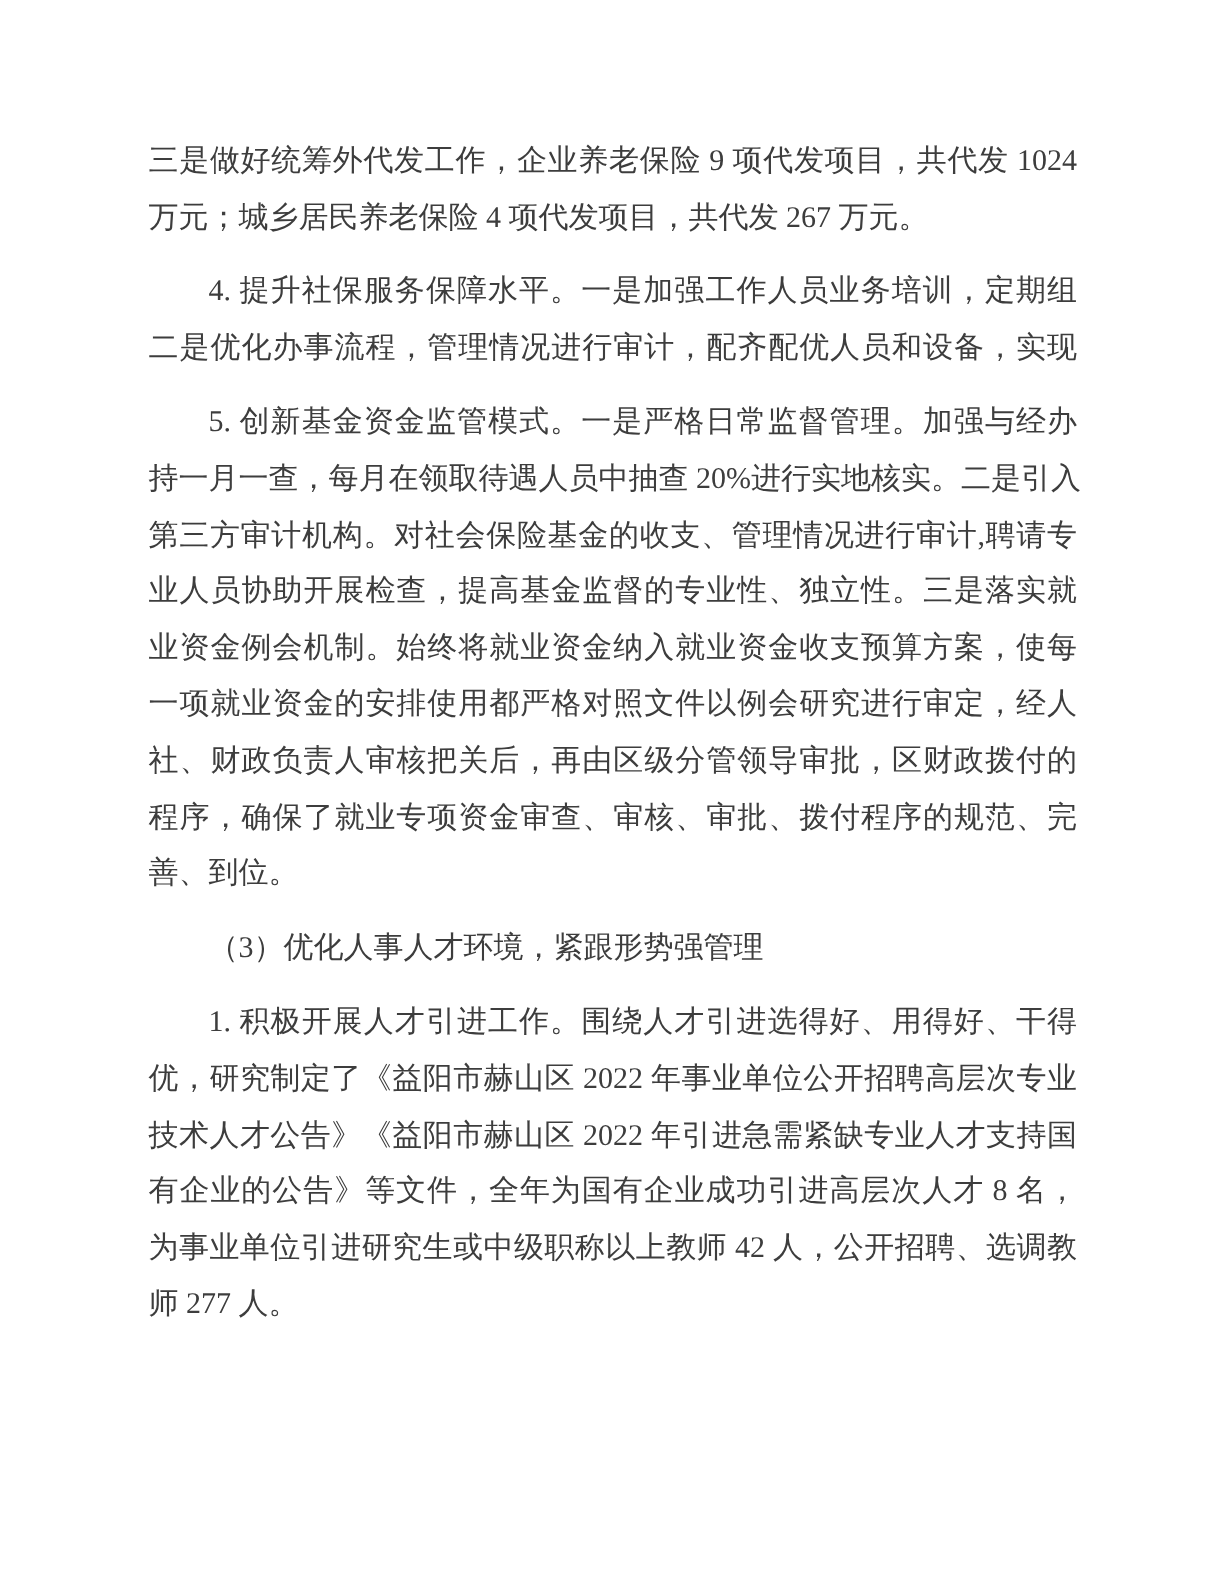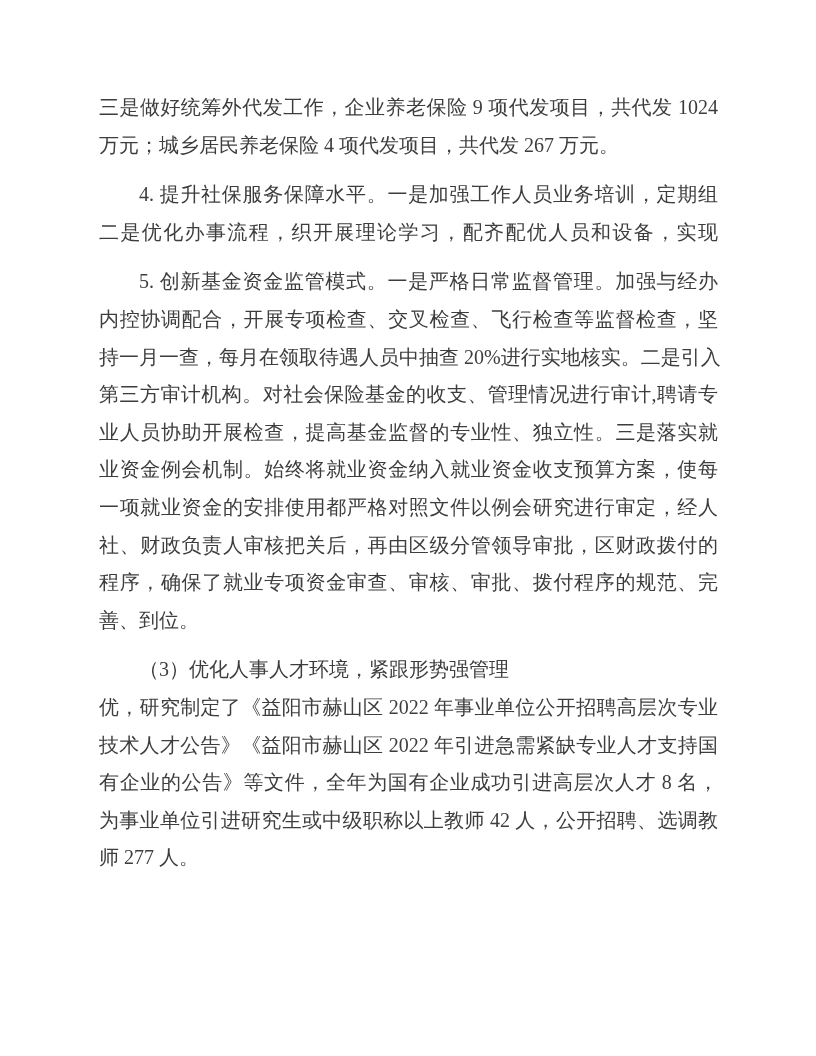--- a/index.html
+++ b/index.html
@@ -45,38 +45,38 @@
 <body>
 
 <div class="page">
   <div class="text-block" style="color: rgb(61, 61, 61);">
       <div class="paragraph">
         <div class="line">三是做好统筹外代发工作，企业养老保险 9 项代发项目，共代发 1024</div>
         <div class="line last">万元；城乡居民养老保险 4 项代发项目，共代发 267 万元。</div>
       </div>
       <div class="paragraph">
         <div class="line first-indent">4. 提升社保服务保障水平。一是加强工作人员业务培训，定期组</div>
-        <div class="line">二是优化办事流程，织开展理论学习，配齐配优人员和设备，实现</div>
+        <div class="line">二是优化办事流程，管理情况进行审计，配齐配优人员和设备，实现</div>
       </div>
       <div class="paragraph">
         <div class="line first-indent">5. 创新基金资金监管模式。一是严格日常监督管理。加强与经办</div>
-        <div class="line">内控协调配合，开展专项检查、交叉检查、飞行检查等监督检查，坚</div>
         <div class="line">持一月一查，每月在领取待遇人员中抽查 20%进行实地核实。二是引入</div>
         <div class="line">第三方审计机构。对社会保险基金的收支、管理情况进行审计,聘请专</div>
         <div class="line">业人员协助开展检查，提高基金监督的专业性、独立性。三是落实就</div>
         <div class="line">业资金例会机制。始终将就业资金纳入就业资金收支预算方案，使每</div>
         <div class="line">一项就业资金的安排使用都严格对照文件以例会研究进行审定，经人</div>
         <div class="line">社、财政负责人审核把关后，再由区级分管领导审批，区财政拨付的</div>
         <div class="line">程序，确保了就业专项资金审查、审核、审批、拨付程序的规范、完</div>
         <div class="line last">善、到位。</div>
       </div>
       <div class="paragraph">
         <div class="line last first-indent">（3）优化人事人才环境，紧跟形势强管理</div>
       </div>
       <div class="paragraph">
+        <div class="line first-indent">1. 积极开展人才引进工作。围绕人才引进选得好、用得好、干得</div>
         <div class="line">优，研究制定了《益阳市赫山区 2022 年事业单位公开招聘高层次专业</div>
         <div class="line">技术人才公告》《益阳市赫山区 2022 年引进急需紧缺专业人才支持国</div>
         <div class="line">有企业的公告》等文件，全年为国有企业成功引进高层次人才 8 名，</div>
         <div class="line">为事业单位引进研究生或中级职称以上教师 42 人，公开招聘、选调教</div>
         <div class="line last">师 277 人。</div>
       </div>
     </div>
 </div>
 
 </body></html>

